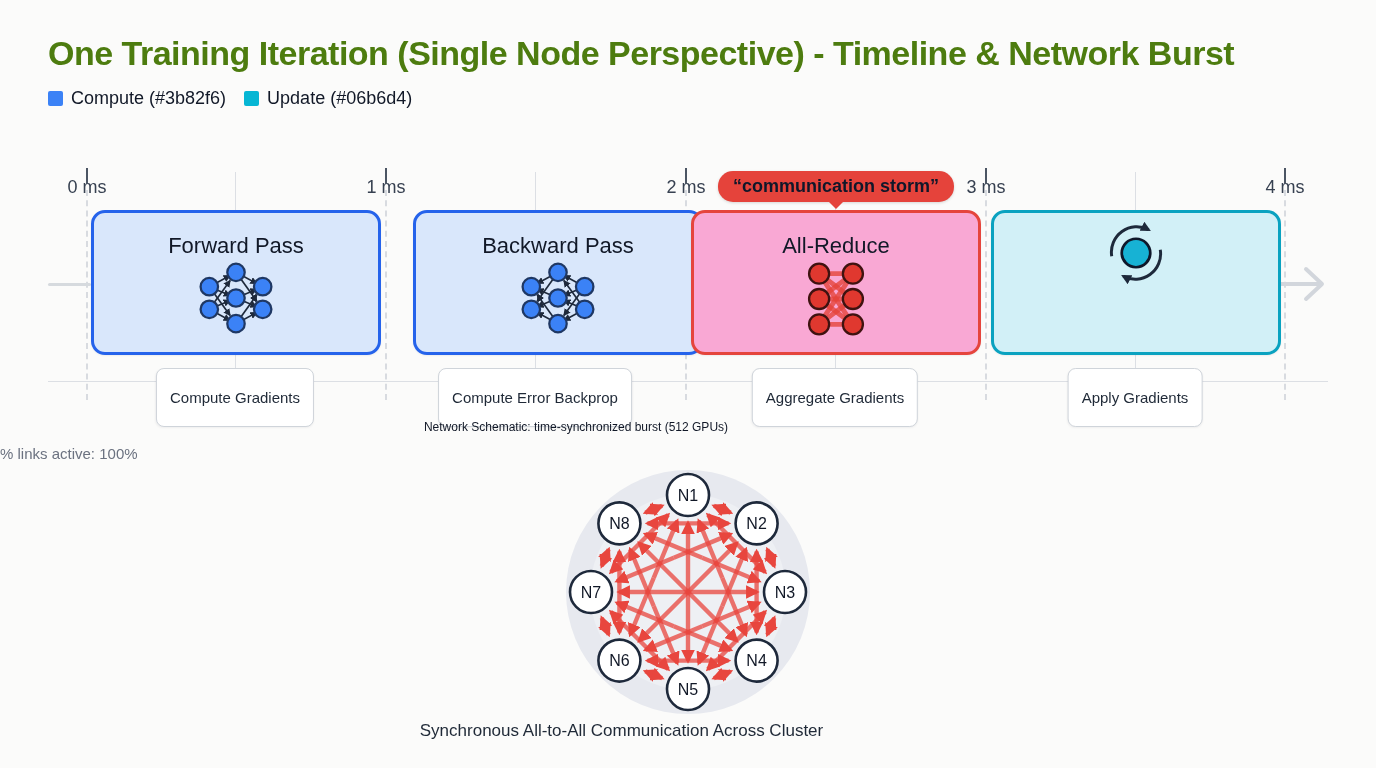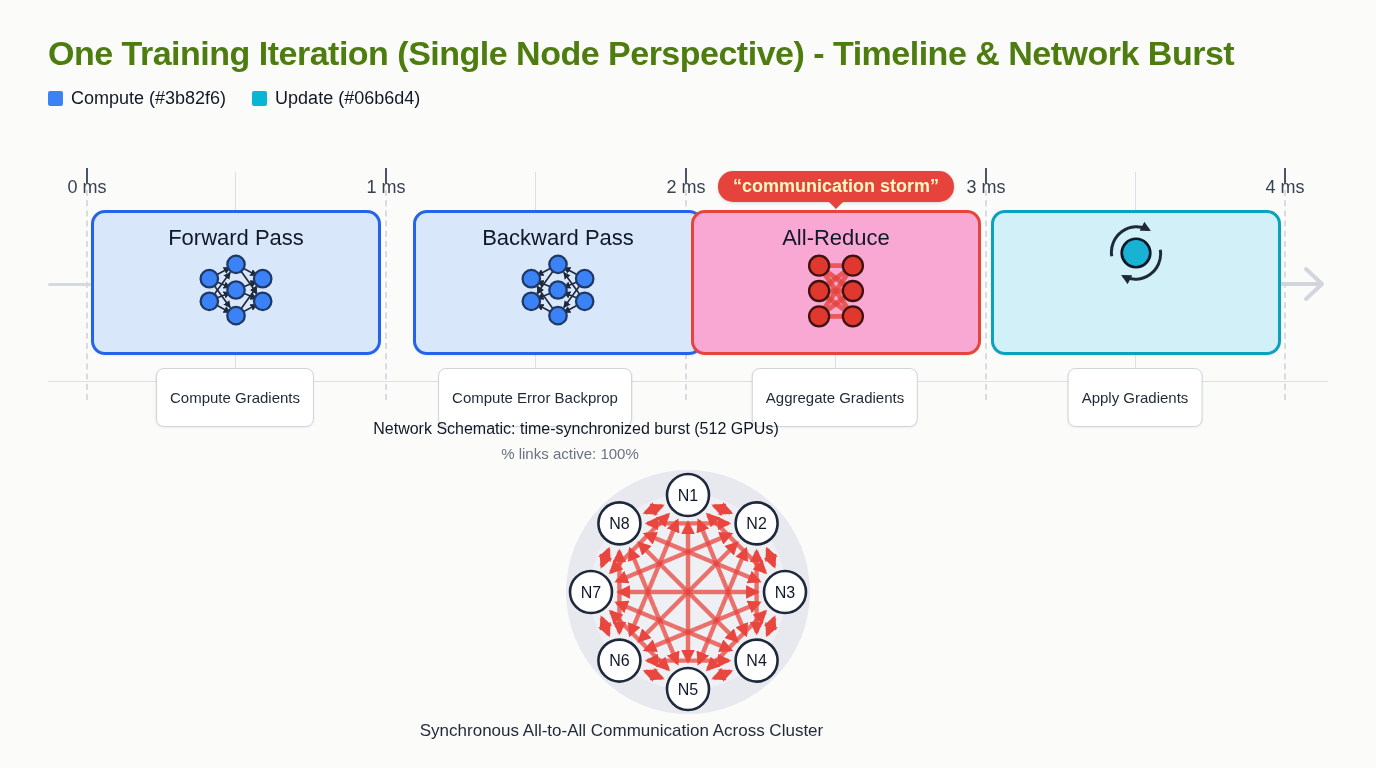--- a/index.html
+++ b/index.html
@@ -12,21 +12,21 @@
     overflow:hidden;
   }
   .abs { position:absolute; }
 
   
   .page-title {
     left:48px; top:34px;
     font-size:34px; font-weight:700; letter-spacing:-0.5px; color:#4d7c0f;
     white-space:nowrap;
   }
-  .legend { left:48px; top:88px; display:flex; gap:26px; align-items:center; }
+  .legend { left:48px; top:88px; display:flex; gap:18px; align-items:center; }
   .legend-item { display:flex; align-items:center; gap:8px; font-size:18px; color:#111827; }
   .swatch { width:15px; height:15px; border-radius:2px; display:inline-block; }
   .swatch.compute { background:#3b82f6; }
   .swatch.comm { background:#ef4444; }
   .swatch.update { background:#06b6d4; }
 
   
   .tick-label { top:137px; width:80px; margin-left:-40px; text-align:center;
     font-size:18px; color:#374151;margin-top:40px; }
   .tick-mark { top:168px; width:2px; height:16px; background:#4b5563; margin-left:-1px; }
@@ -37,42 +37,42 @@
   .hline { top:381px; left:48px; width:1280px; height:1px; background:#dcdfe4; }
   .axis-stub-left { left:48px; top:283px; width:43px; height:3px; background:#d6dade; border-radius:2px; }
 
   
   .phase { top:210px; width:290px; height:145px; border-radius:14px;
     display:flex; flex-direction:column; align-items:center;
     box-shadow:0 1px 2px rgba(15,23,42,0.06); }
   .phase.compute { background:#d9e7fb; border:3px solid #2563eb; }
   .phase.comm    { background:#f9a8d4; border:3px solid #e5453d;align-items:center; }
   .phase.update  { background:#d2f0f7; border:3px solid #0aa2c0; }
-  .phase-title { margin-top:12px; font-size:22px; font-weight:500; color:#111827; }
+  .phase-title { margin-top:20px; font-size:22px; font-weight:500; color:#111827; }
   .phase-icon { margin-top:2px; }
 
   
   .callout { top:171px; left:836px; transform:translateX(-50%);
-    background:#e5433b; color:#fef9c3; font-size:18px; font-weight:600;
+    background:#e5433b; color:#0f172a; font-size:18px; font-weight:600;
     padding:5px 15px; border-radius:15px; white-space:nowrap;
     box-shadow:0 1px 3px rgba(0,0,0,0.15); }
   .callout-tail { position:absolute; left:50%; bottom:-7px; margin-left:-8px;
     width:0; height:0; border-left:8px solid transparent; border-right:8px solid transparent;
     border-top:8px solid #e5433b; }
 
   
   .pill { top:368px; transform:translateX(-50%);
     background:#ffffff; border:1px solid #cfd4da; border-radius:8px;
     padding:20px 13px; font-size:15px; color:#1f2937; white-space:nowrap;
     box-shadow:0 1px 2px rgba(15,23,42,0.05); }
 
   
   .net-title { top:420px; left:0; width:1152px; text-align:center;
-    font-size:16px; font-weight:500; color:#111827; }
-  .net-subtitle { top:445px; left:0; width:1140px; text-align:center;
+    font-size:12px; font-weight:500; color:#111827; }
+  .net-subtitle { top:445px; left:0; width:1140px; 
     font-size:15px; color:#6b7280; }
   .net-caption { top:721px; left:0; width:1243px; text-align:center;
     font-size:17px; color:#1f2937; }
 
   svg text { font-family:"Liberation Sans","DejaVu Sans",sans-serif; }
 </style>
 </head>
 <body>
 
 <div class="abs page-title">One Training Iteration (Single Node Perspective) - Timeline &amp; Network Burst</div>

